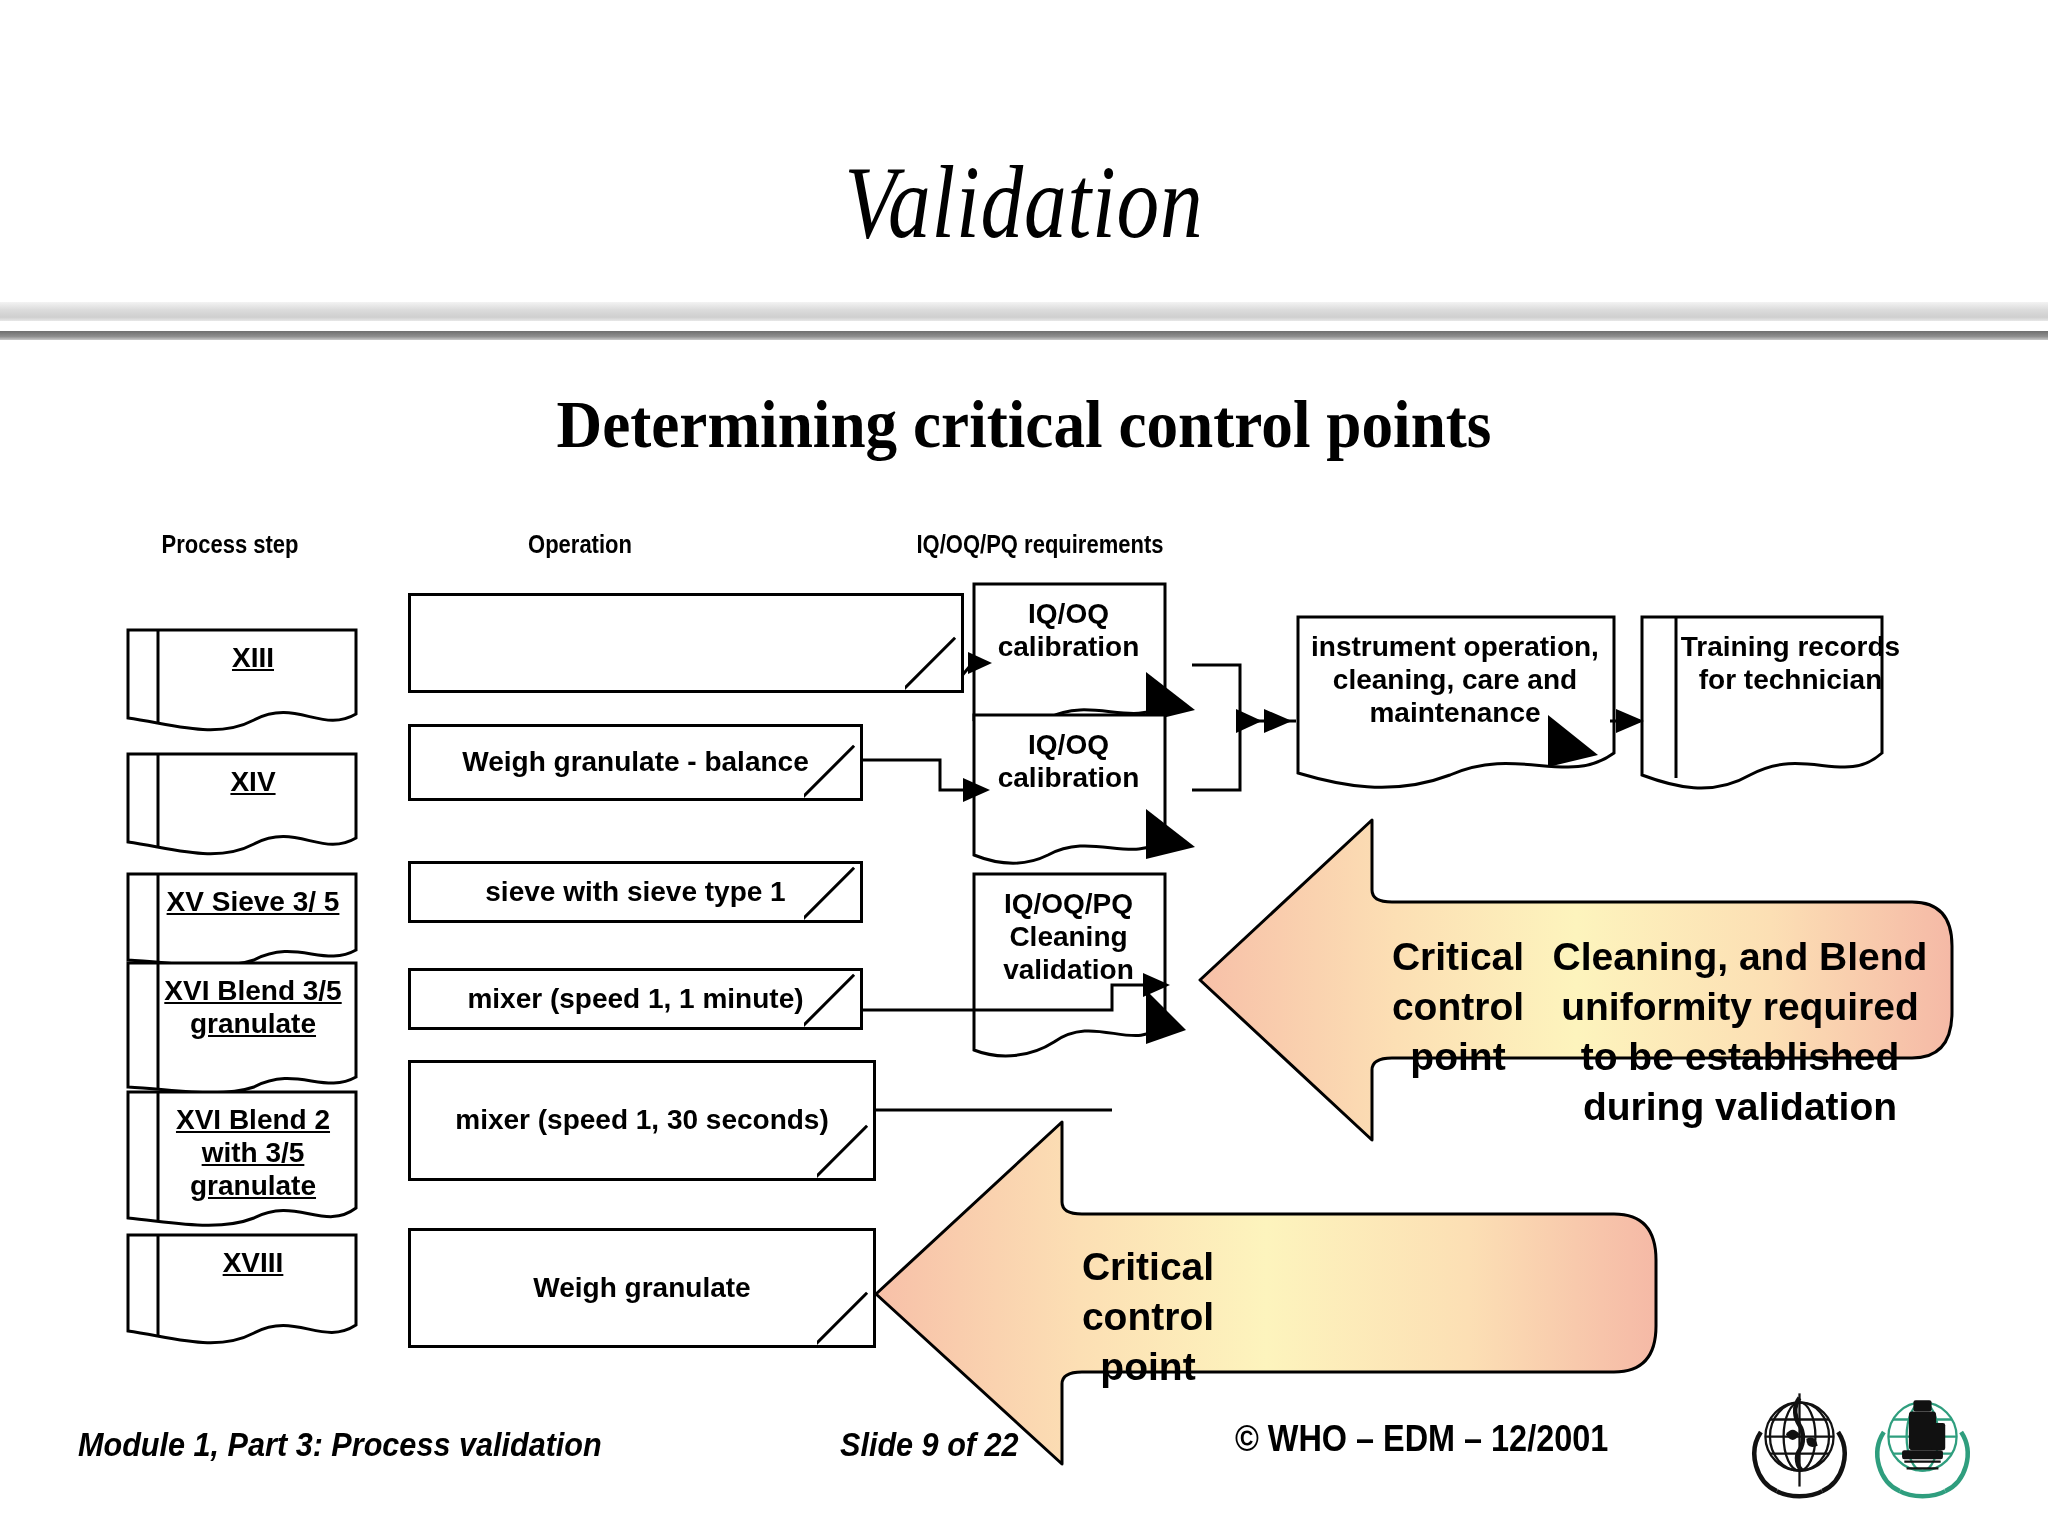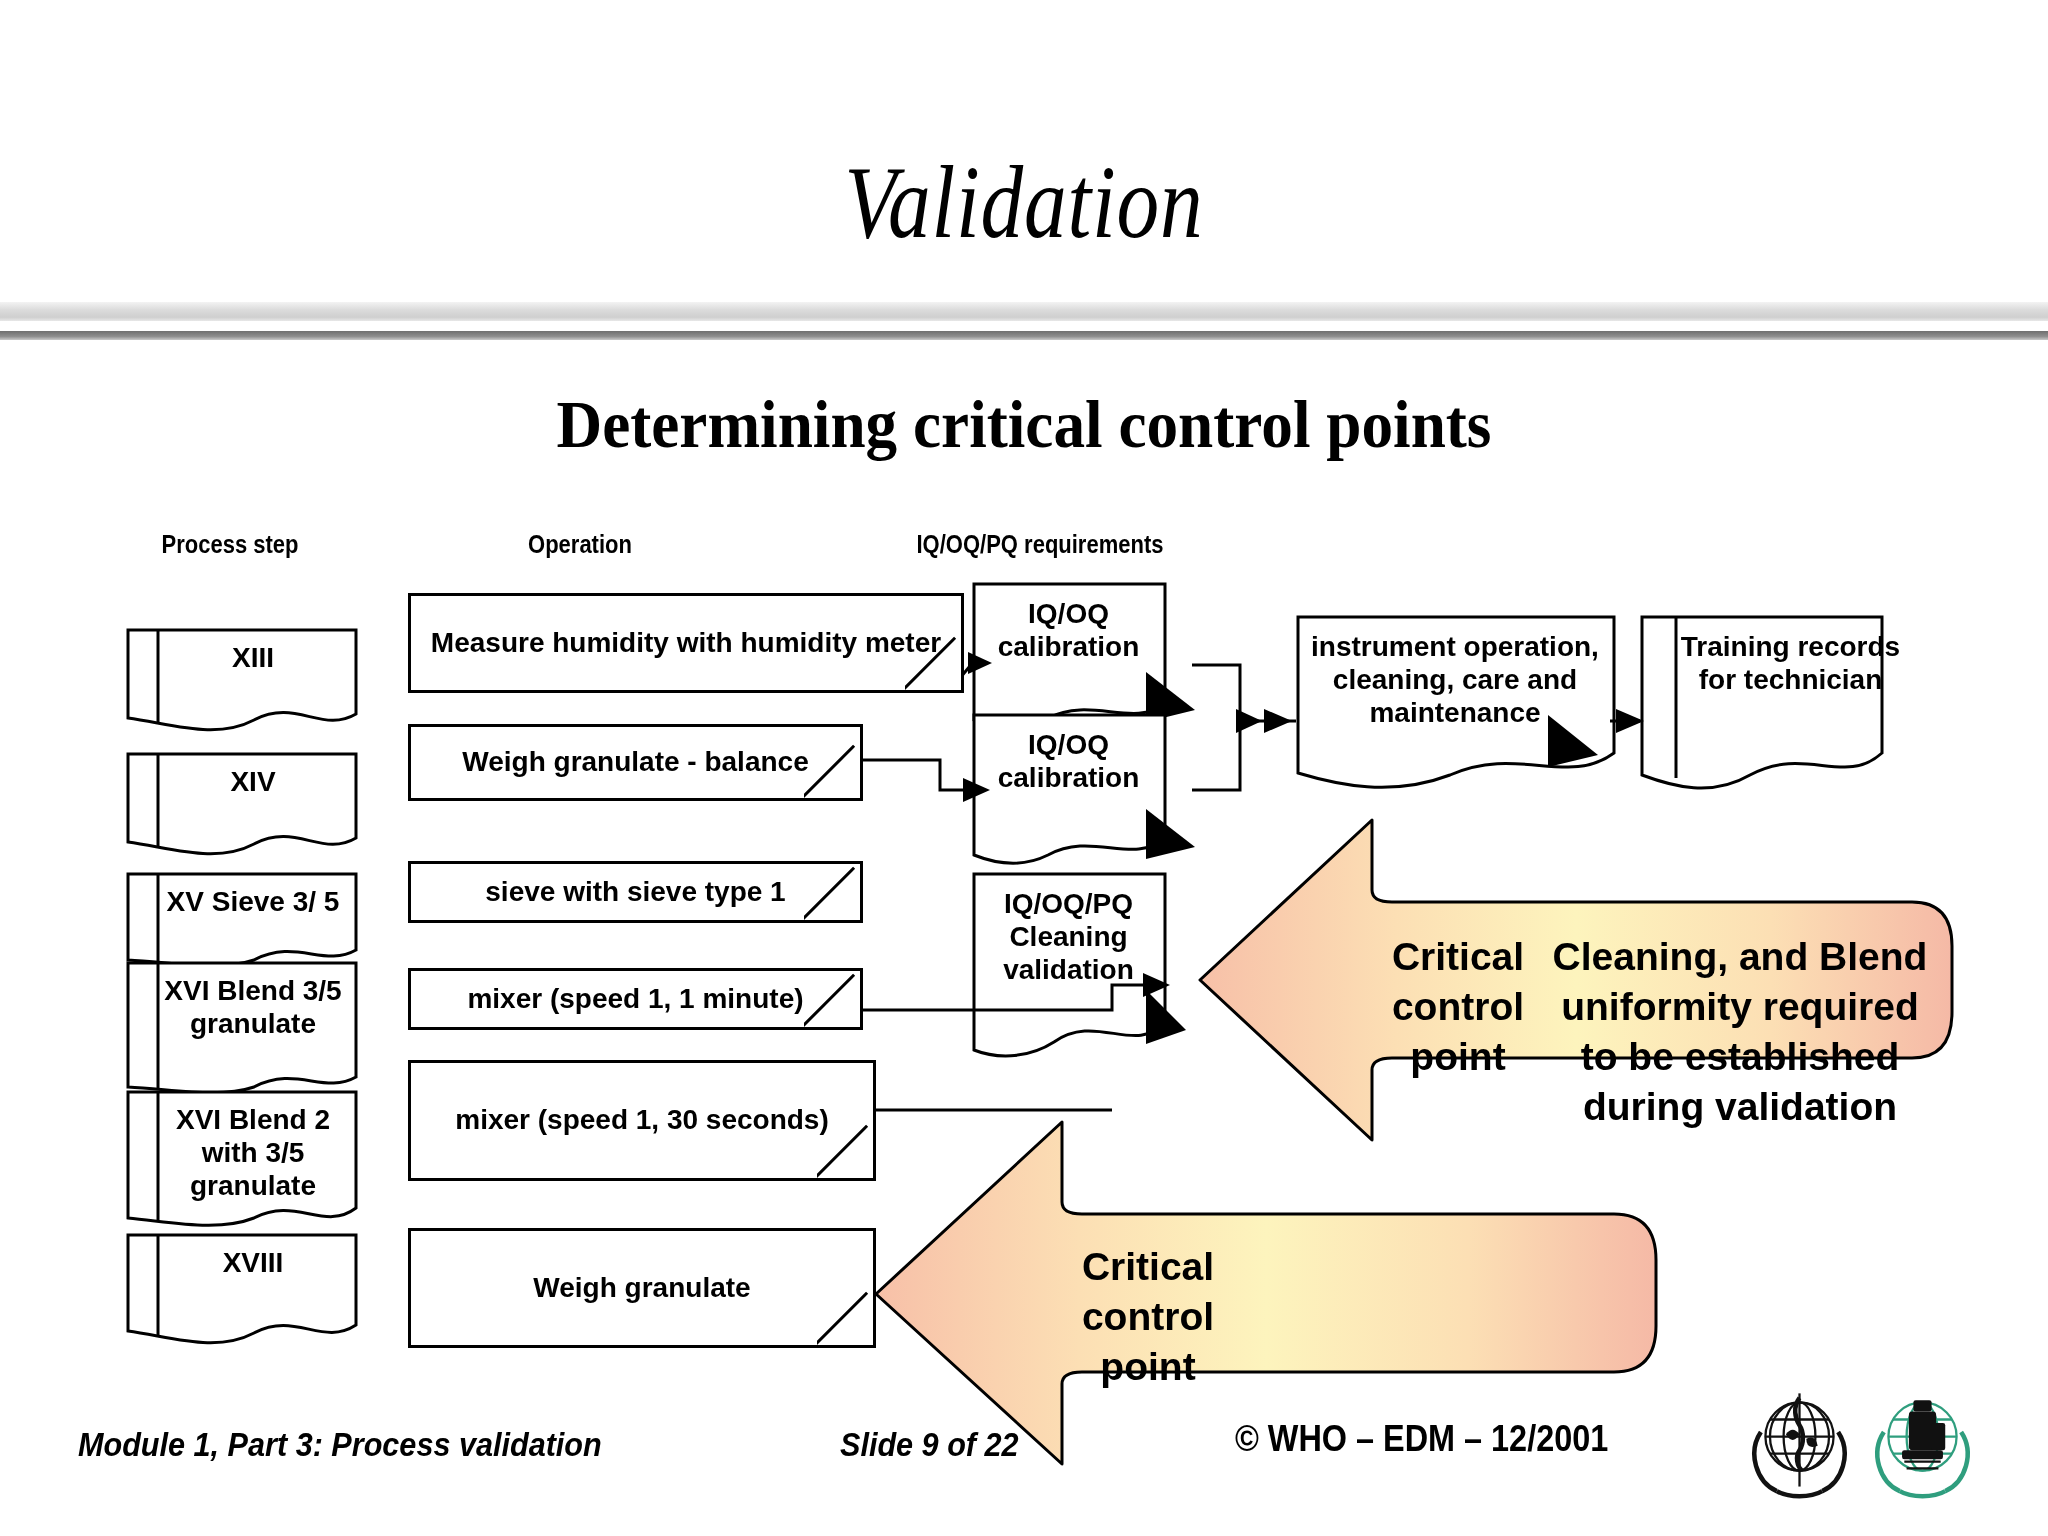--- a/index.html
+++ b/index.html
@@ -69,20 +69,21 @@
     position: relative;
     z-index: 4;
   }
 
   
   .procbox {
     position: absolute;
     display: flex;
     align-items: flex-start;
     justify-content: center;
+    text-decoration: underline;
   }
   .procbox svg { position: absolute; left: 0; top: 0; }
   .procbox .dg-text { padding-top: 14px; width: 100%; padding-left: 22px; }
 
   
   .opbox {
     position: absolute;
     border: 3px solid #000;
     background: #fff;
     display: flex;
@@ -221,21 +222,20 @@
 
 <div class="procbox" id="step-xviii" style="left:126px; top:1233px; width:232px; height:120px;">
   <svg width="232" height="120" viewBox="0 0 232 120">
     <path d="M2 2 H230 V92 C196 114 170 78 128 100 C90 120 46 104 2 98 Z" fill="#fff" stroke="#000" stroke-width="3"></path>
     <path d="M32 2 V102" stroke="#000" stroke-width="3" fill="none"></path>
   </svg>
   <div class="dg-text">XVIII</div>
 </div>
 
 <div class="opbox" id="op-humidity" style="left:408px; top:593px; width:556px; height:100px;">
-  <div class="dg-text">Measure humidity with humidity meter</div>
   <span class="corner"></span>
 </div>
 
 <div class="opbox" id="op-weigh-bal" style="left:408px; top:724px; width:455px; height:77px;">
   <div class="dg-text">Weigh granulate - balance</div>
   <span class="corner"></span>
 </div>
 
 <div class="opbox" id="op-sieve" style="left:408px; top:861px; width:455px; height:62px;">
   <div class="dg-text">sieve with sieve type 1</div>

